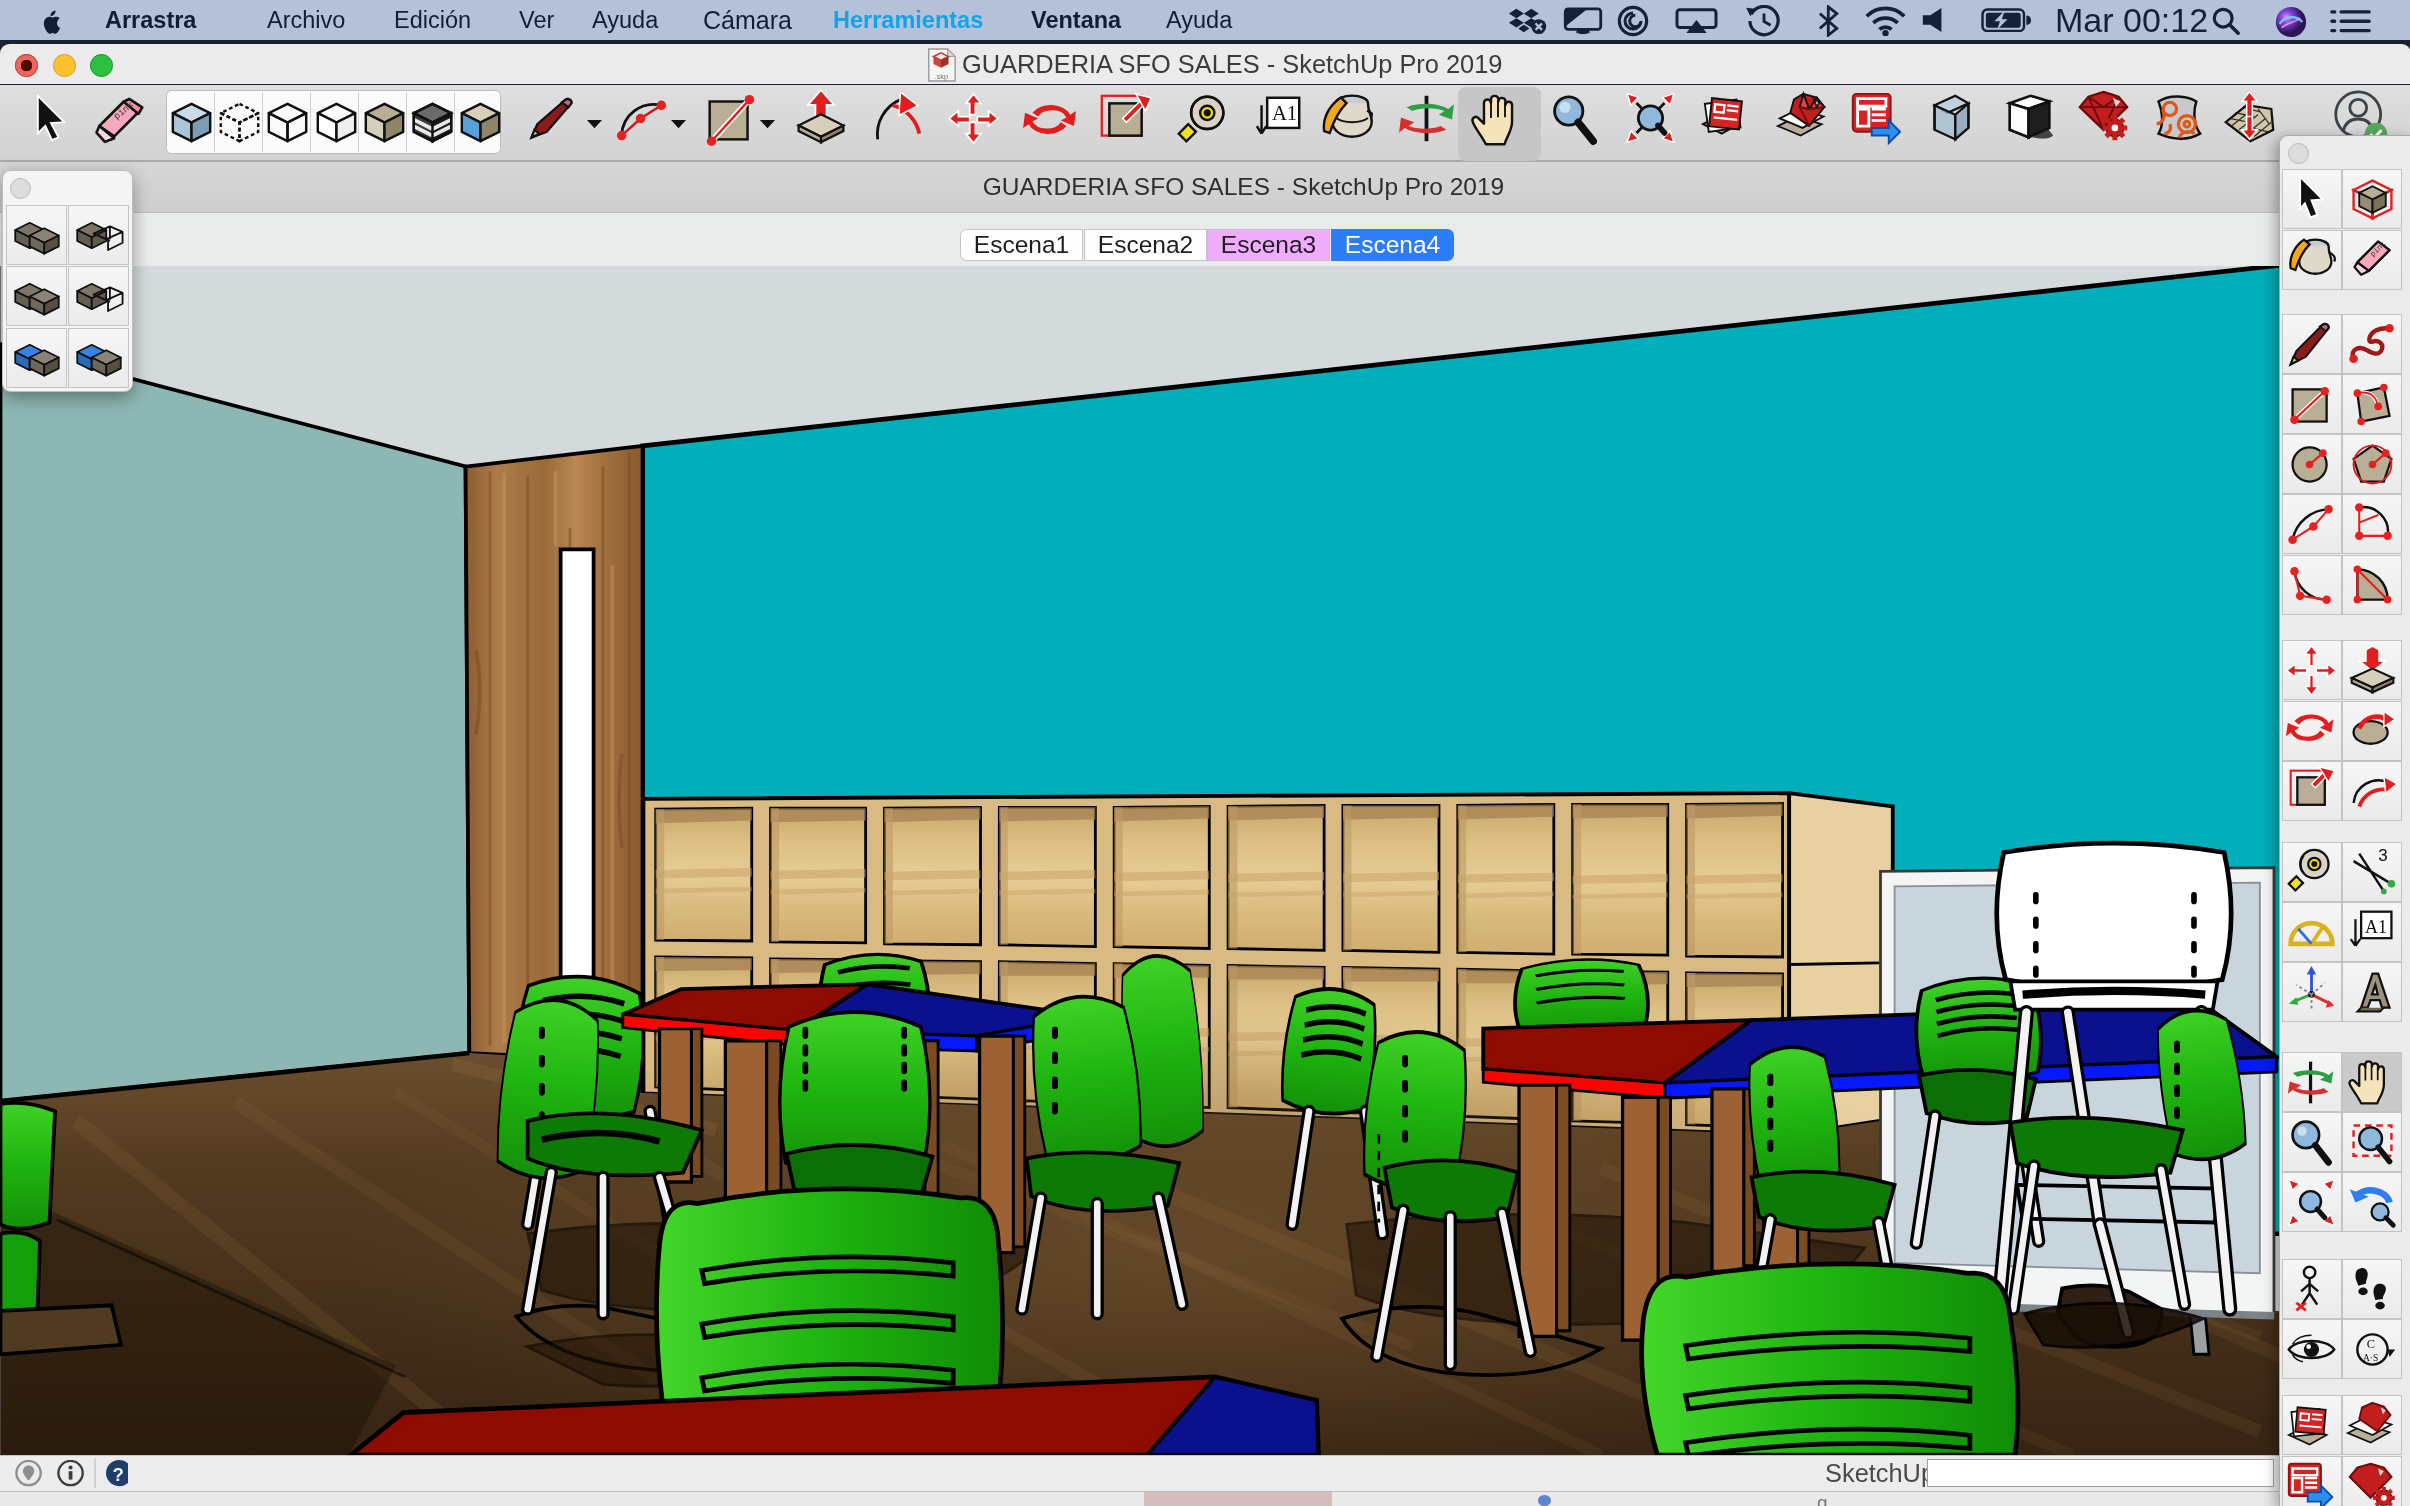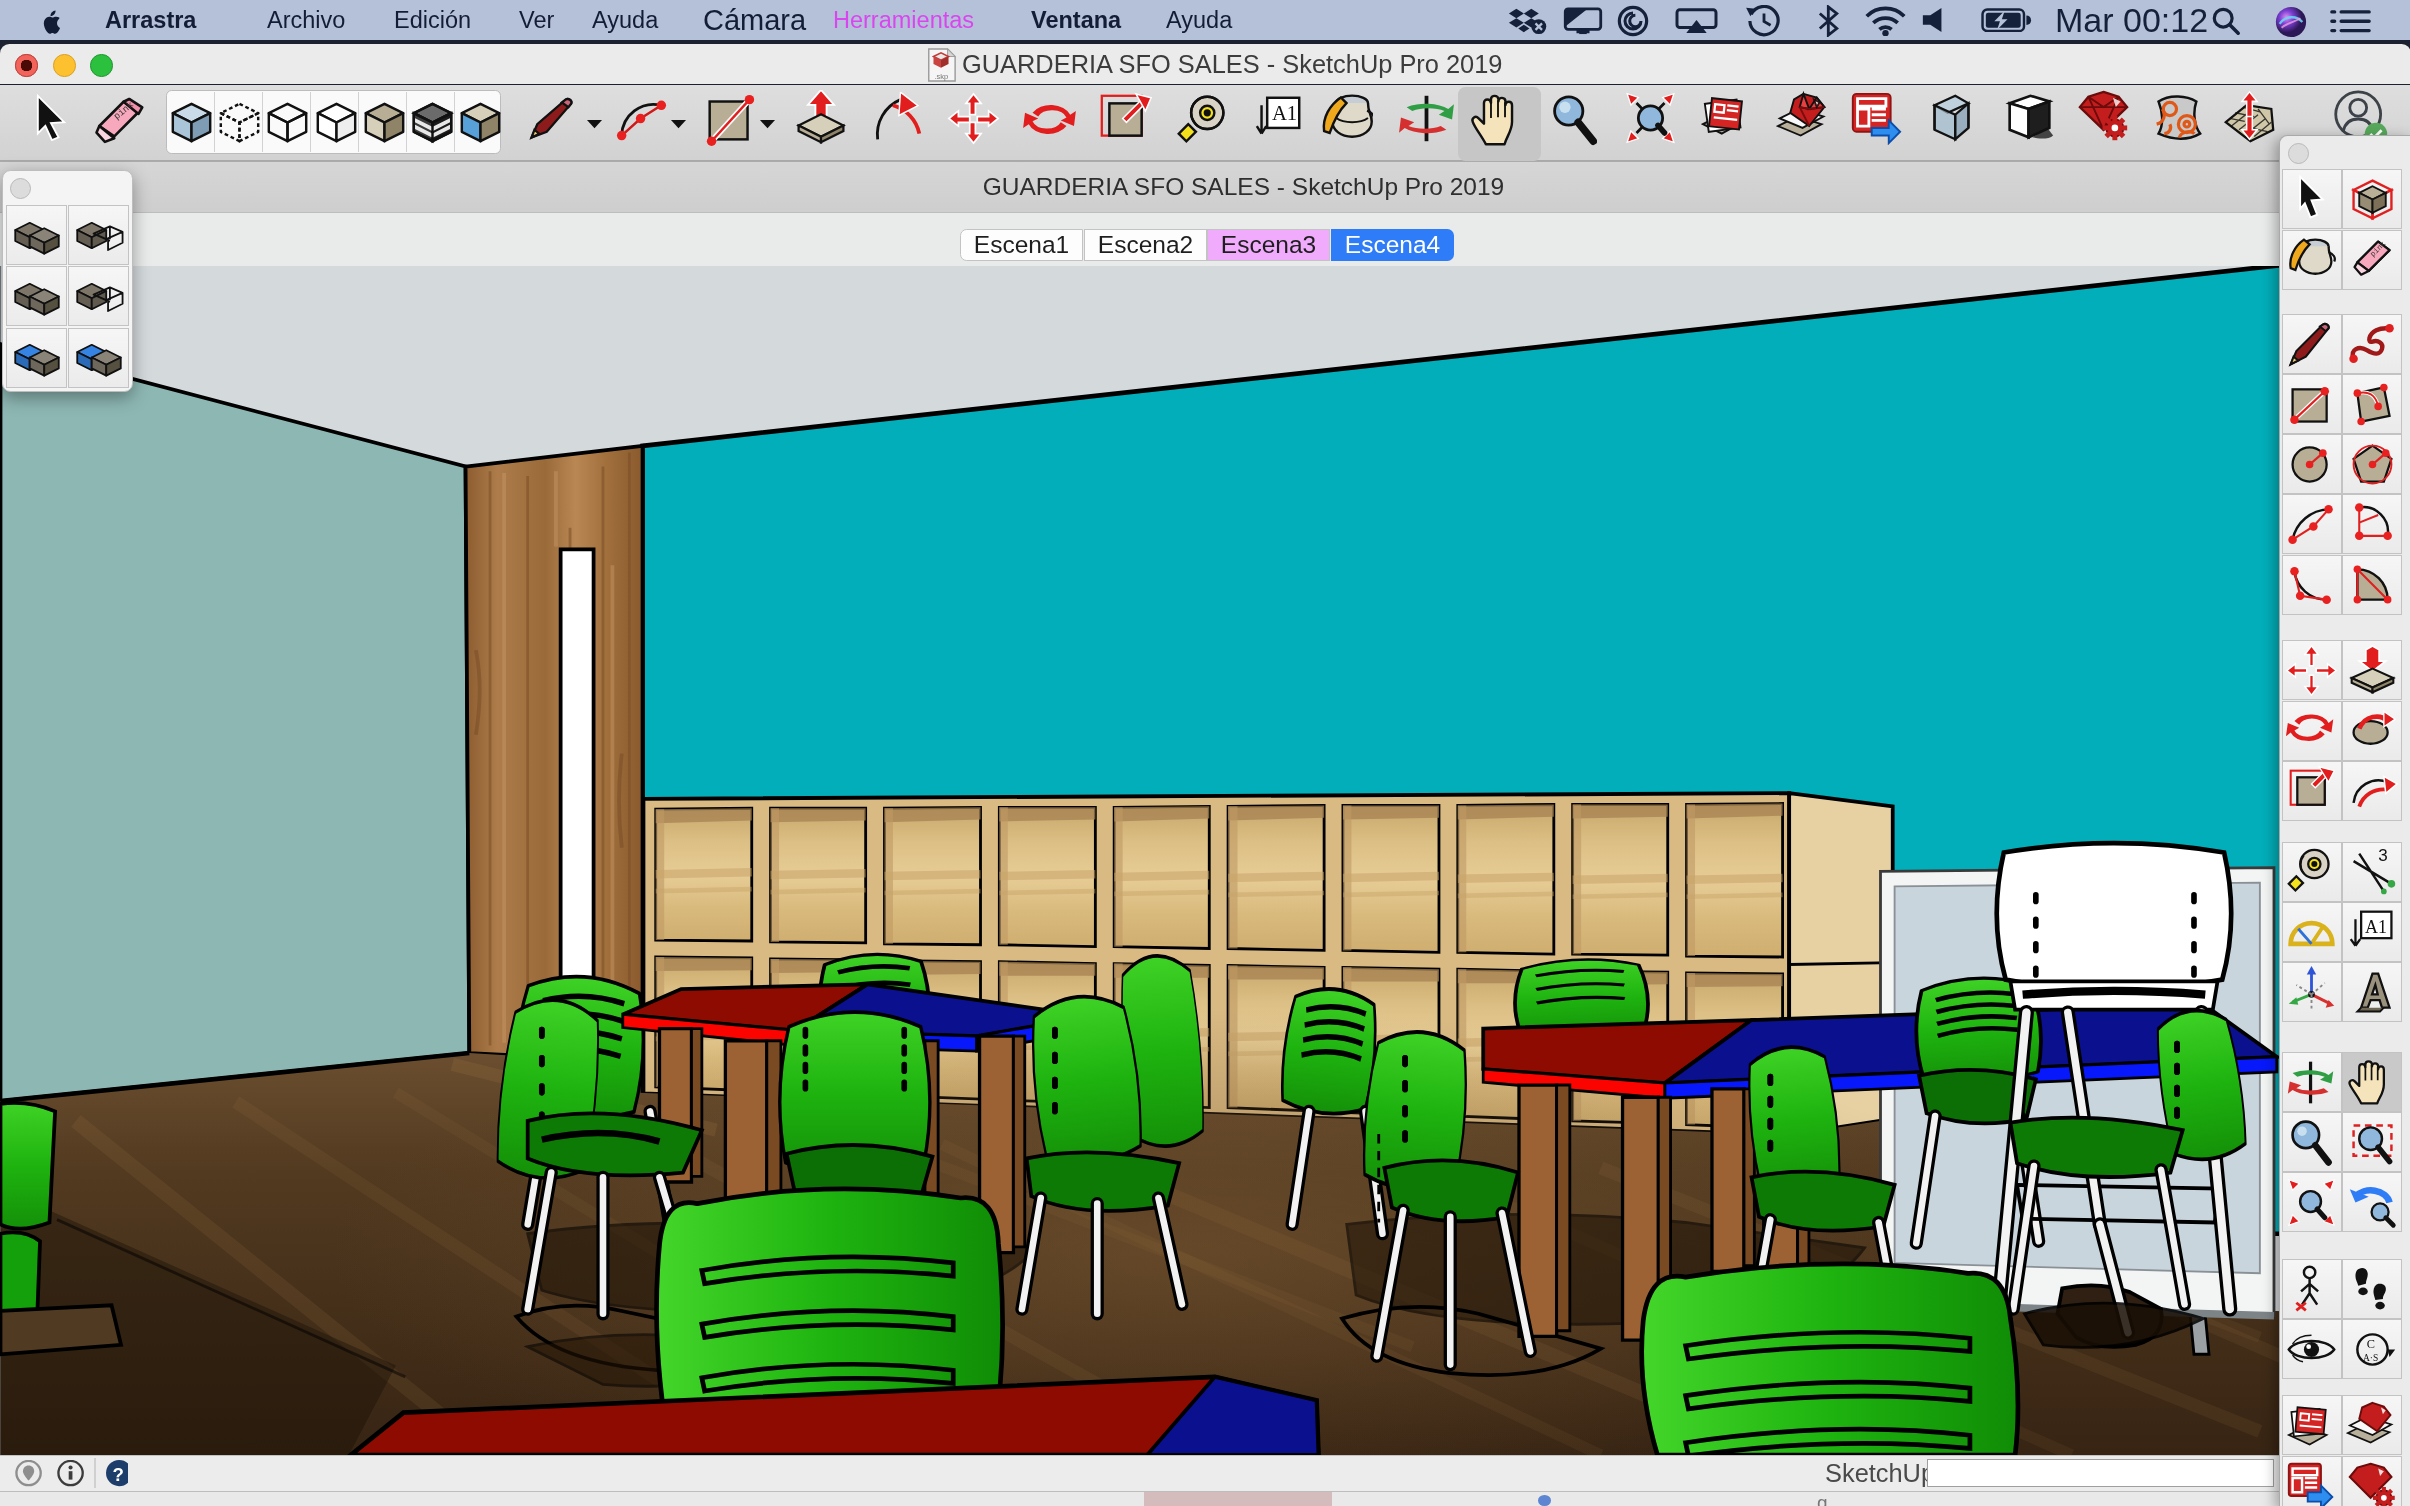--- a/index.html
+++ b/index.html
@@ -11,22 +11,22 @@
 <div class="abs" style="left:0;top:0;width:2411px;height:40px;background:#b5c1d8;"></div>
 <svg class="abs" style="left:40px;top:8.5px" width="22.6" height="25.4" viewBox="0 0 24 27">
       <path fill="#121d35" d="M16.5 1.5c.2 1.5-.4 2.9-1.3 4-1 1.2-2.5 2-4 1.9-.2-1.4.5-2.9 1.4-3.9C13.5 2.4 15.1 1.6 16.5 1.5z"></path>
       <path fill="#121d35" d="M20.5 9.1c-1.8-1.1-4.2-1.2-5.9-.4-.8.4-1.5.4-2.3 0C10.6 7.9 8.5 8 6.8 9.2 4.5 10.8 3.5 14 4.3 17.5c.7 3.1 2.3 6.2 4.3 8 1 .9 2.1 1 3.2.5.9-.5 1.9-.5 2.8 0 1.2.5 2.3.4 3.3-.5 1.5-1.4 2.6-3.3 3.4-5.3-2.2-1.1-3.3-2.9-3.2-5.2.1-2 1.1-3.5 2.4-4.6z"></path>
     </svg>
 <div class="abs" style="left:105px;top:0;height:40px;line-height:40px;font-size:23.5px;font-weight:700;color:#131d36;">Arrastra</div>
 <div class="abs" style="left:267px;top:0;height:40px;line-height:40px;font-size:23.5px;font-weight:400;color:#131d36;">Archivo</div>
 <div class="abs" style="left:394px;top:0;height:40px;line-height:40px;font-size:23.5px;font-weight:400;color:#131d36;">Edición</div>
 <div class="abs" style="left:519px;top:0;height:40px;line-height:40px;font-size:23.5px;font-weight:400;color:#131d36;">Ver</div>
 <div class="abs" style="left:592px;top:0;height:40px;line-height:40px;font-size:23.5px;font-weight:400;color:#131d36;">Ayuda</div>
-<div class="abs" style="left:703px;top:0;height:36px;line-height:40px;font-size:29px;font-weight:400;color:#131d36;">Cámara</div>
-<div class="abs" style="left:833px;top:0;height:52px;line-height:40px;font-size:23.5px;font-weight:400;color:#d946ef;">Herramientas</div>
+<div class="abs" style="left:703px;top:0;height:36px;line-height:40px;font-size:25px;font-weight:400;color:#131d36;">Cámara</div>
+<div class="abs" style="left:833px;top:0;height:52px;line-height:40px;font-size:23.5px;font-weight:700;color:#0ea5e9;">Herramientas</div>
 <div class="abs" style="left:1031px;top:0;height:40px;line-height:40px;font-size:23.5px;font-weight:700;color:#131d36;">Ventana</div>
 <div class="abs" style="left:1166px;top:0;height:40px;line-height:40px;font-size:23.5px;font-weight:400;color:#131d36;">Ayuda</div>
 <svg class="abs" style="left:1505px;top:6.6px" width="47" height="28" viewBox="0 0 50 30">
 <g fill="#15203a">
         <path d="M12 2 20 7 12 12 4 7z"></path>
         <path d="M24 2 32 7 24 12 16 7z" opacity=".01"></path>
 <path d="M28 2 36 7 28 12 20 7z"></path>
         <path d="M12 12 20 17 12 22 4 17z"></path>
         <path d="M28 12 36 17 28 22 20 17z"></path>
 <path d="M20 19 26 23 20 27 14 23z"></path>

